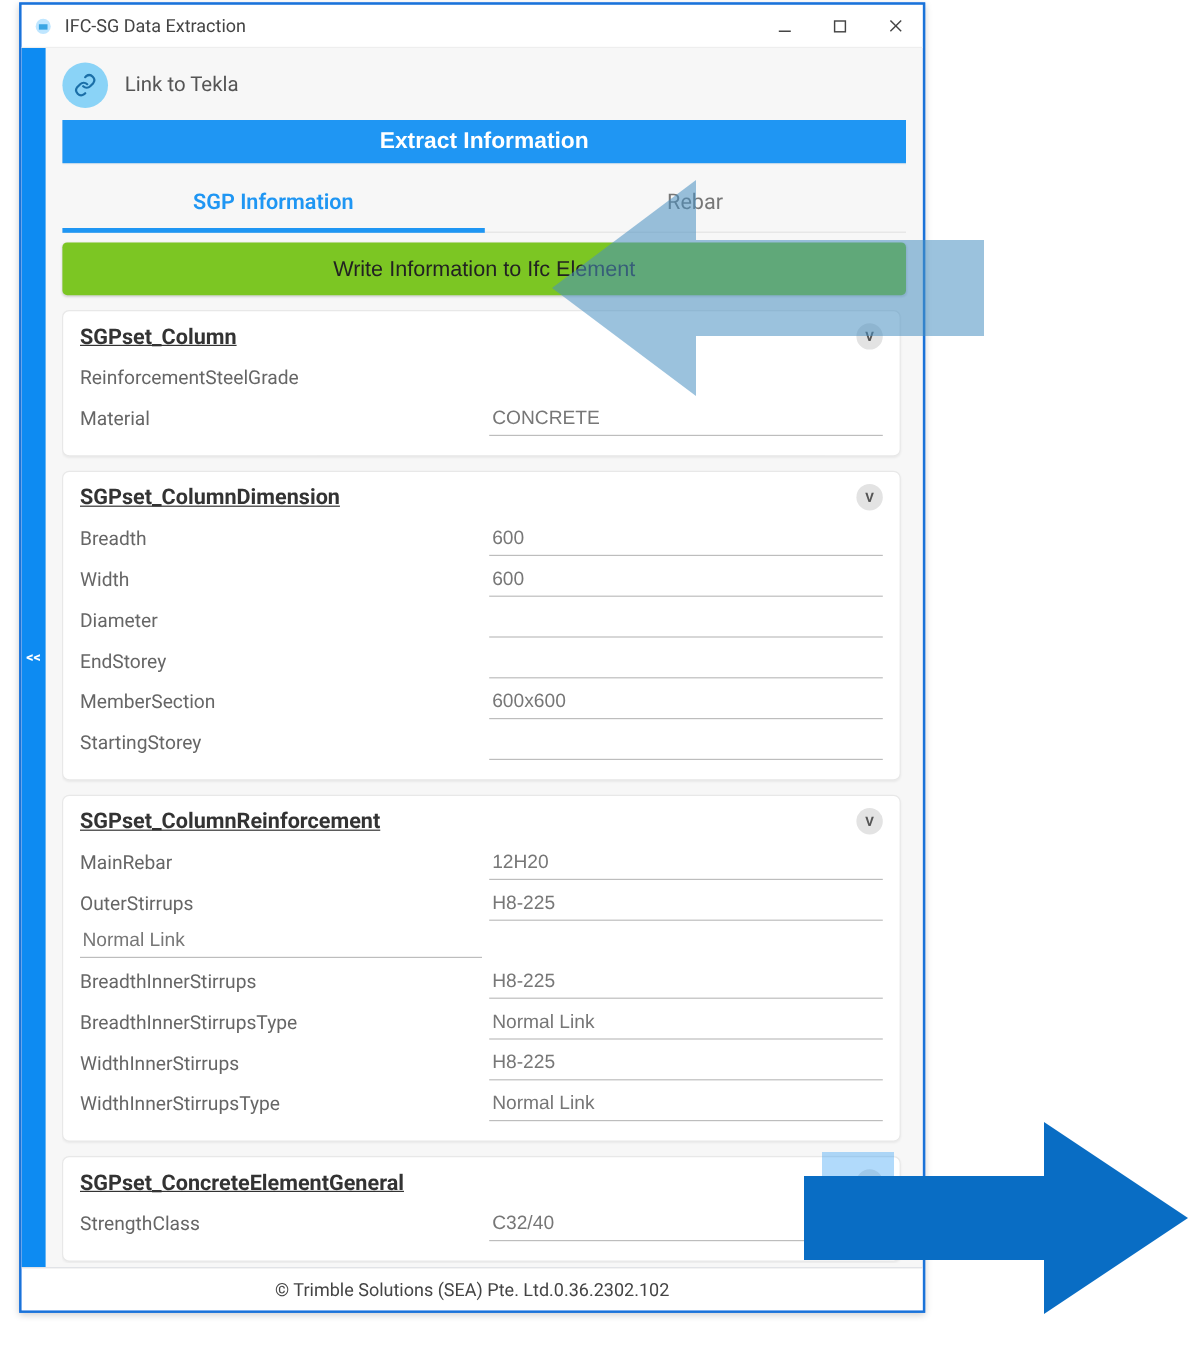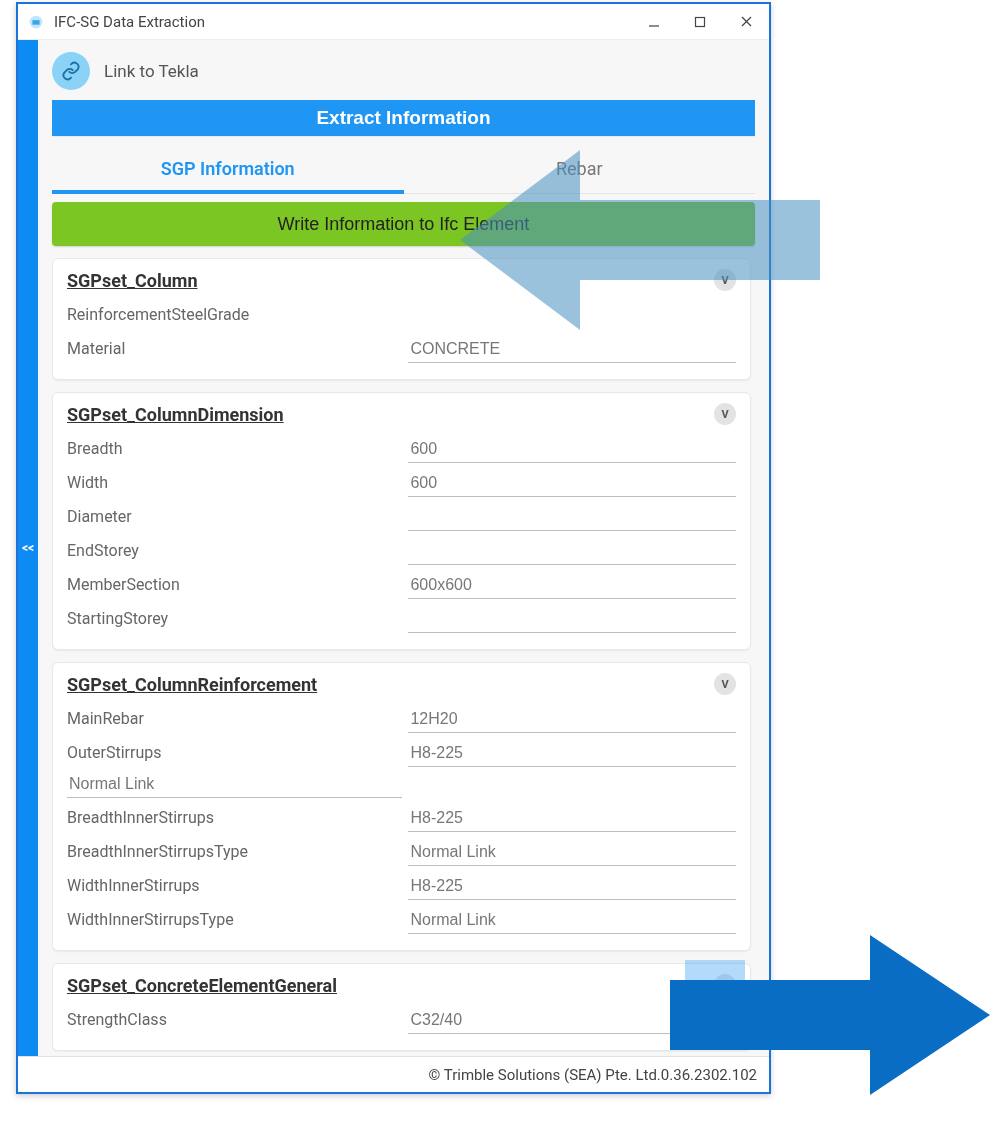--- a/index.html
+++ b/index.html
@@ -171,21 +171,21 @@
     background:transparent;
     padding:4px 2px;
     outline:none;
   }
   .footer{
     height:36px;
     border-top:1px solid #e2e2e2;
     background:#fff;
     display:flex;
     align-items:center;
-    justify-content:flex-end;
+    justify-content:center;
     padding:0 12px;
     color:#444;
     font-size:15px;
   }
   
   .arrow-left{
     position:absolute;
     left: 460px;
     top: 150px;
     width: 360px;

